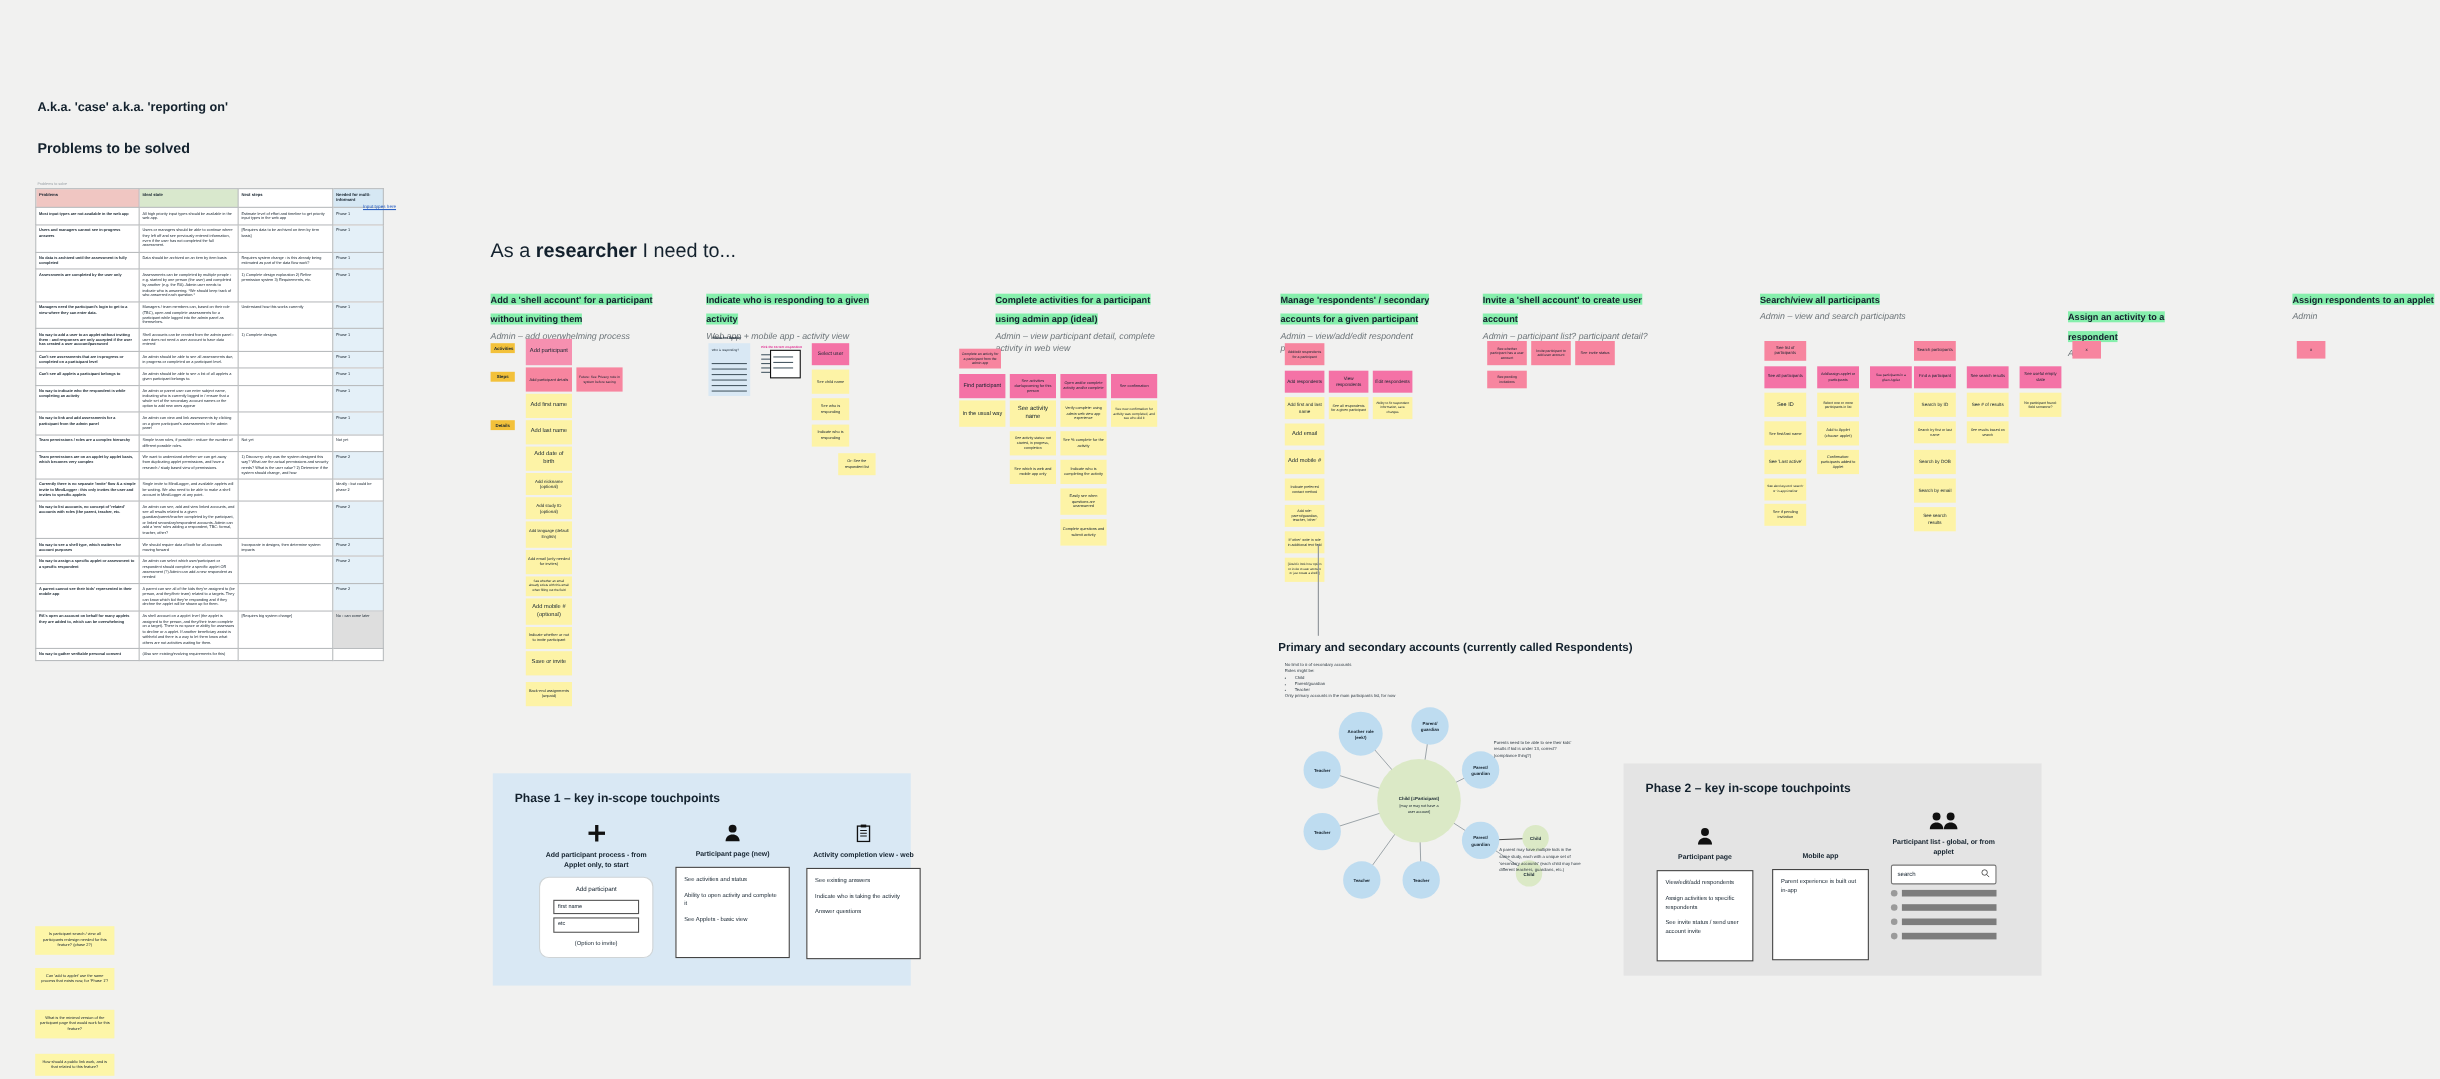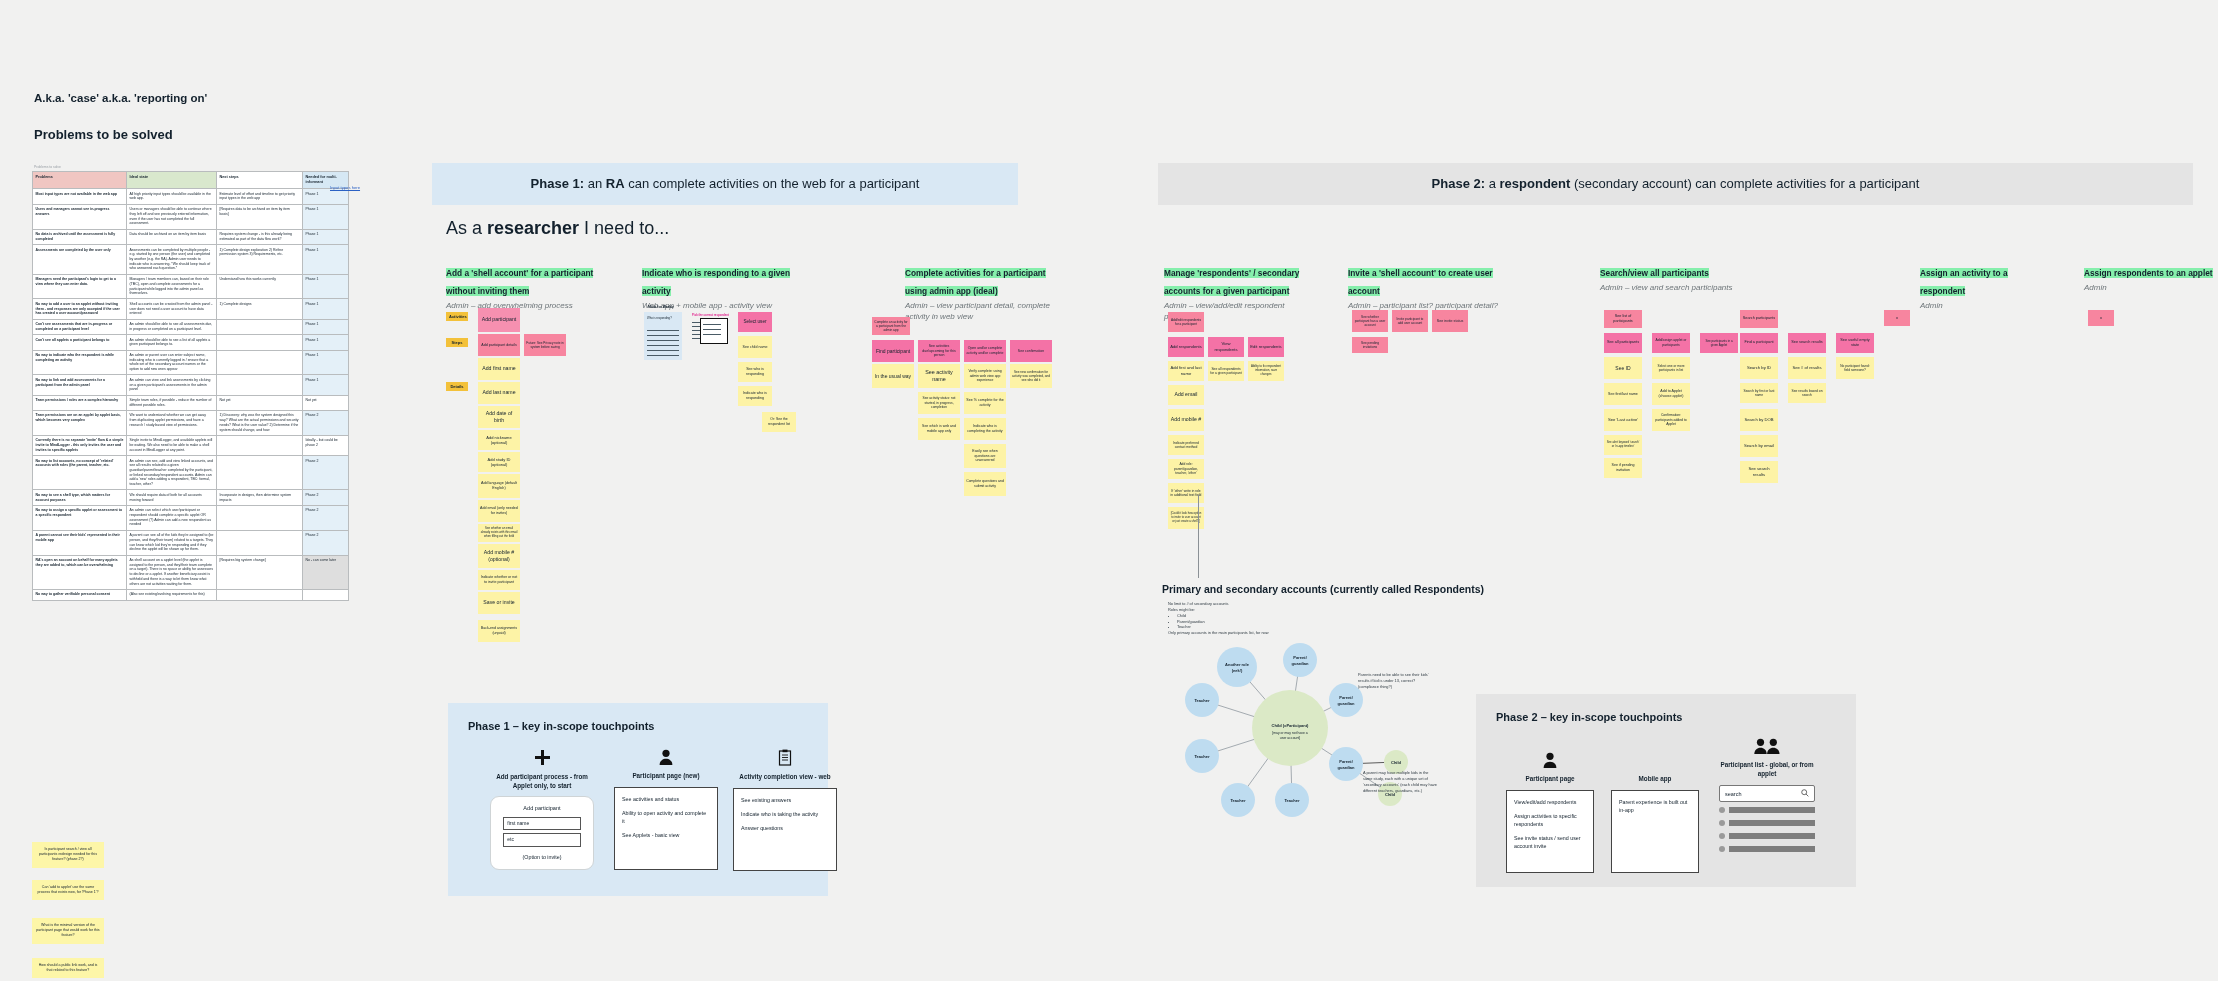--- a/index.html
+++ b/index.html
@@ -288,26 +288,20 @@
   </div>
   <a class="inputlink" href="#">Input types here</a>
 
   <div id="qnotes">
       <div class="qnote" style="left: 32px; top: 842px;">Is participant search / view all participants redesign needed for this feature? (phase 2?)</div>
       <div class="qnote" style="left: 32px; top: 880px;">Can 'add to applet' use the same process that exists now, for 'Phase 1'?</div>
       <div class="qnote" style="left: 32px; top: 918px;">What is the minimal version of the participant page that would work for this feature?</div>
       <div class="qnote" style="left: 32px; top: 958px;">How should a public link work, and is that related to this feature?</div>
     </div>
 
-  <div class="phase-banner" id="phase1-banner">
-    <b>Phase 1:</b><span> an </span><b>RA</b><span> can complete activities on the web for a participant</span>
-  </div>
-  <div class="phase-banner" id="phase2-banner">
-    <b>Phase 2:</b><span> a </span><b>respondent</b><span> (secondary account) can complete activities for a participant</span>
-  </div>
 
   <div id="as-a-researcher">
     <span>As a </span><b>researcher</b><span> I need to...</span>
   </div>
 
   <div id="dyn">
       <div class="colhead" style="left: 446px; top: 262px; width: 150px;">
         <div><span class="ch-title">Add a 'shell account' for a participant without inviting them</span></div>
         <div class="ch-sub">Admin – add overwhelming process</div>
       </div>
@@ -422,21 +416,21 @@
       <div class="note yellow" style="left: 1604px; top: 435px; width: 38px; height: 20px; font-size: 2.8px;">See alert keyword 'search' or 'in-app timeline'</div>
       <div class="note yellow" style="left: 1604px; top: 458px; width: 38px; height: 20px; font-size: 3.6px;">See if pending invitation</div>
       <div class="note yellow" style="left: 1740px; top: 357px; width: 38px; height: 22px; font-size: 4.2px;">Search by ID</div>
       <div class="note yellow" style="left: 1788px; top: 357px; width: 38px; height: 22px; font-size: 4.2px;">See # of results</div>
       <div class="note yellow" style="left: 1836px; top: 357px; width: 38px; height: 22px; font-size: 3.2px;">No participant found: field someone?</div>
       <div class="note yellow" style="left: 1740px; top: 383px; width: 38px; height: 20px; font-size: 3.3px;">Search by first or last name</div>
       <div class="note yellow" style="left: 1788px; top: 383px; width: 38px; height: 20px; font-size: 3.3px;">See results based on search</div>
       <div class="note yellow" style="left: 1740px; top: 409px; width: 38px; height: 22px; font-size: 4.2px;">Search by DOB</div>
       <div class="note yellow" style="left: 1740px; top: 435px; width: 38px; height: 22px; font-size: 4.2px;">Search by email</div>
       <div class="note yellow" style="left: 1740px; top: 461px; width: 38px; height: 22px; font-size: 4.2px;">See search results</div>
-      <div class="colhead" style="left: 1880px; top: 262px; width: 130px; margin-left: 40px;">
+      <div class="colhead" style="left: 1880px; top: 278px; width: 130px;">
         <div><span class="ch-title">Assign an activity to a respondent</span></div>
         <div class="ch-sub">Admin</div>
       </div>
       <div class="note pink" style="left: 1884px; top: 310px; width: 26px; height: 16px; font-size: 4px;">x</div>
       <div class="colhead" style="left: 2084px; top: 262px; width: 130px;">
         <div><span class="ch-title">Assign respondents to an applet</span></div>
         <div class="ch-sub">Admin</div>
       </div>
       <div class="note pink" style="left: 2088px; top: 310px; width: 26px; height: 16px; font-size: 4px;">x</div>
     </div>

